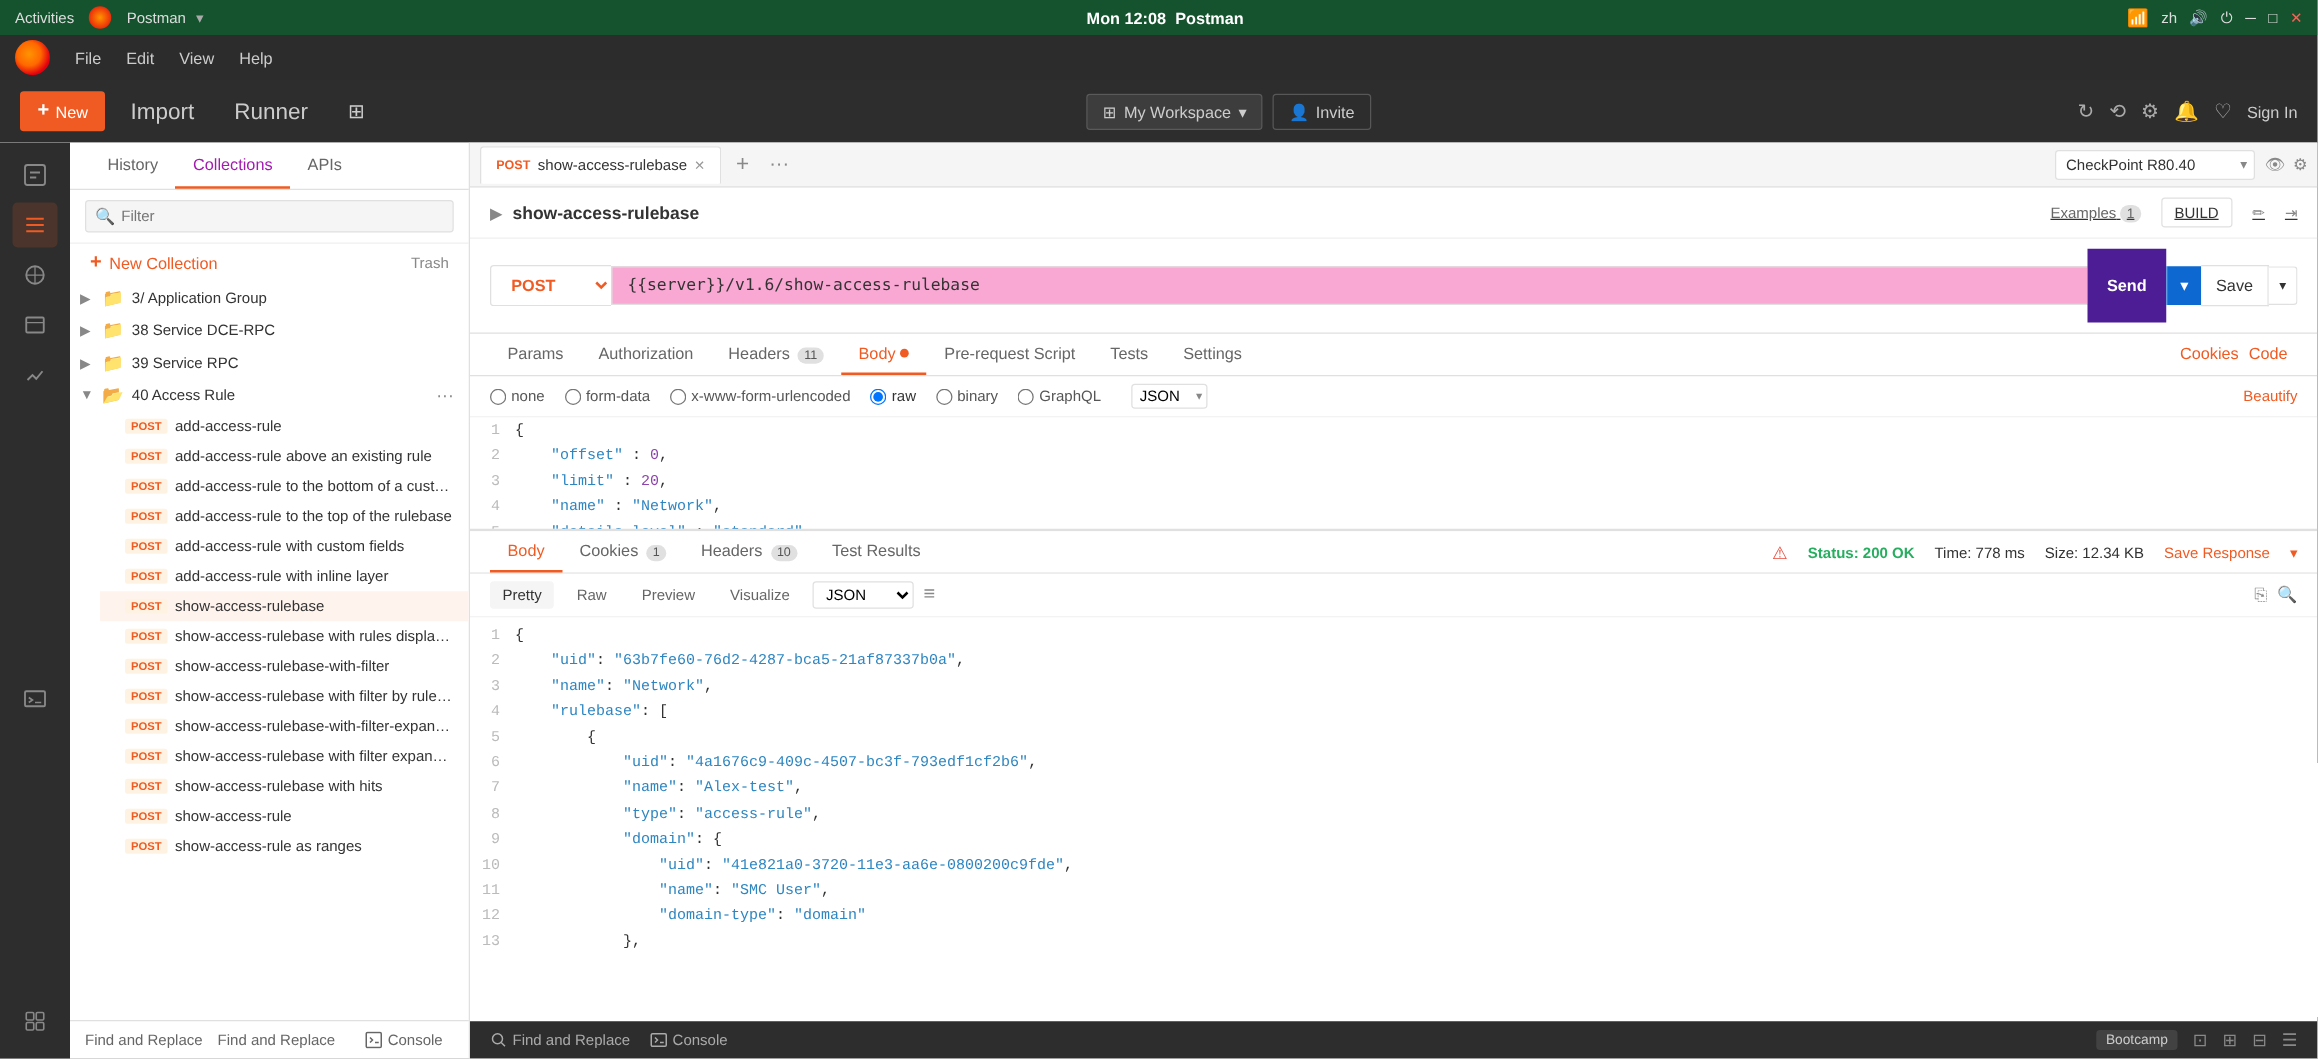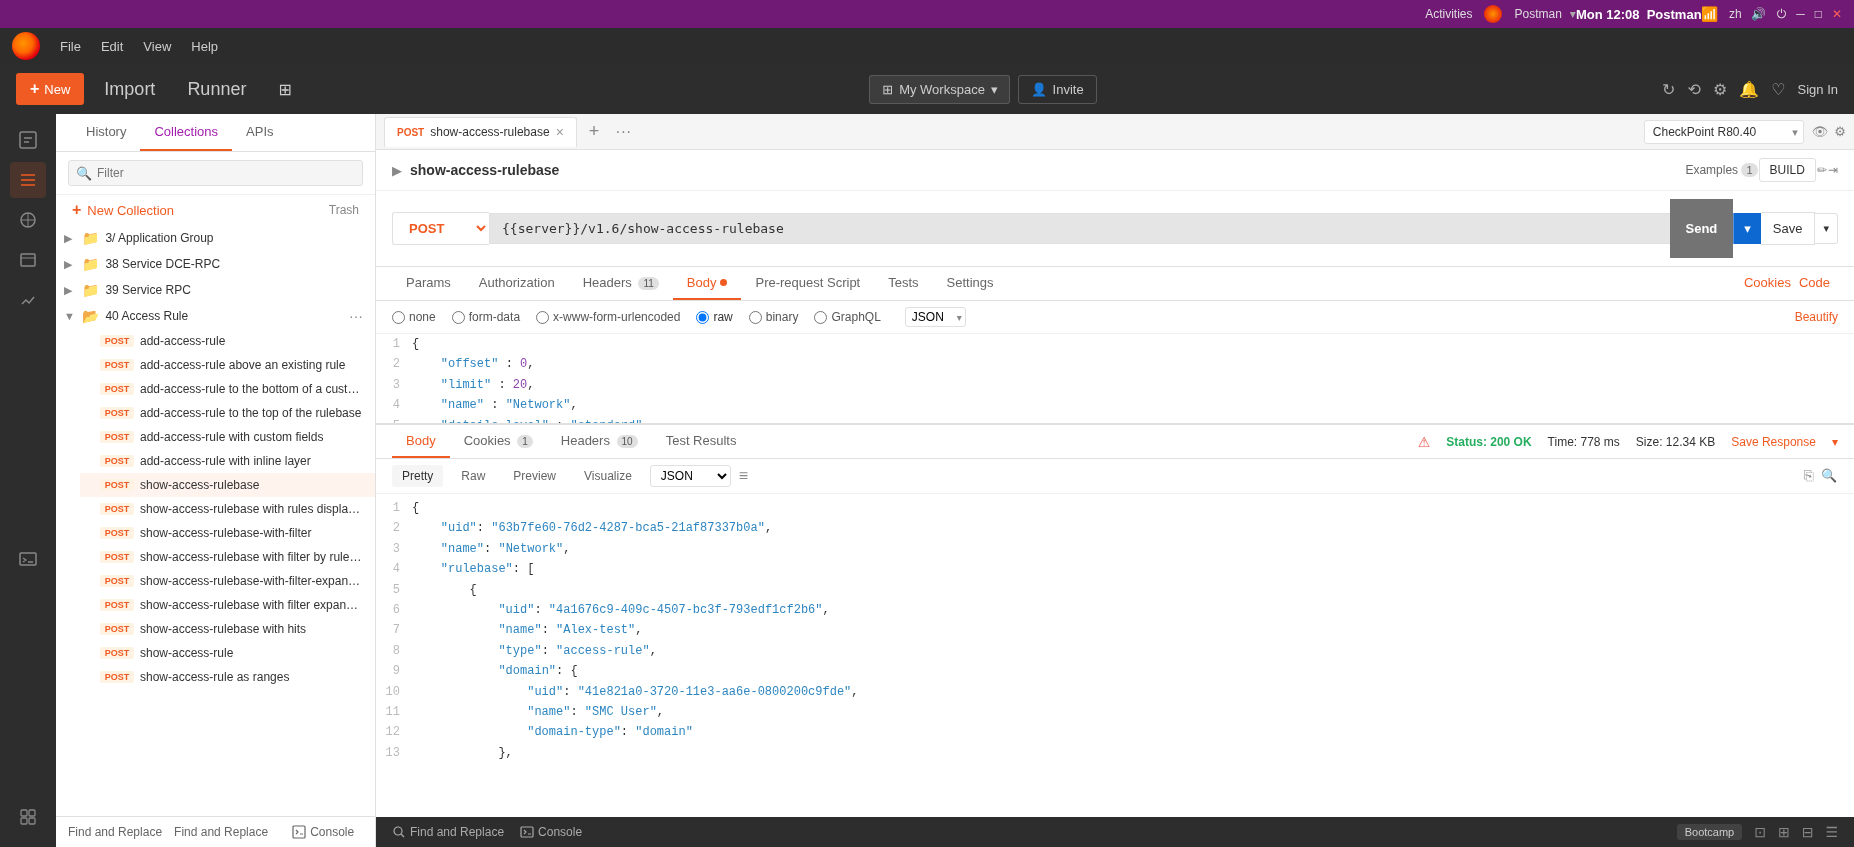--- a/index.html
+++ b/index.html
@@ -1,24 +1,24 @@
 <!DOCTYPE html>
 <html><head>
   <meta charset="utf-8">
   <style>
     * { box-sizing: border-box; margin: 0; padding: 0; }
     body { font-family: -apple-system, BlinkMacSystemFont, 'Segoe UI', sans-serif; font-size: 13px; background: #2d2d2d; color: #333; overflow: hidden; height: 847px; }
 
     
     .os-bar {
-      background: #701a75;
+      background: #14532d;
       height: 28px;
       display: flex;
       align-items: center;
-      justify-content: flex-end;
+      justify-content: space-between;
       padding: 0 12px;
       color: #ddd;
       font-size: 12px;
     }
     .os-bar-left { display: flex; align-items: center; gap: 8px; }
     .os-bar-center { font-weight: 600; font-size: 13px; color: #fff; }
     .os-bar-right { display: flex; align-items: center; gap: 10px; }
 
     
     .app { display: flex; flex-direction: column; height: 819px; background: #fff; }
@@ -286,21 +286,21 @@
     .request-area { padding: 0; }
     .request-title-row {
       padding: 8px 16px;
       display: flex;
       align-items: center;
       gap: 8px;
       border-bottom: 1px solid #f0f0f0;
     }
     .request-chevron { color: #888; cursor: pointer; }
     .request-name { font-size: 14px; font-weight: 600; color: #333; }
-    .request-actions { margin-left: auto; display: flex; align-items: center; gap: 1px; font-size: 12px; }
+    .request-actions { margin-left: auto; display: flex; align-items: center; gap: 16px; font-size: 12px; text-decoration: underline; }
     .examples-btn { color: #666; cursor: pointer; }
     .build-btn {
       border: 1px solid #e0e0e0;
       border-radius: 3px;
       padding: 4px 10px;
       font-size: 12px;
       color: #333;
       cursor: pointer;
       background: #fff;
     }
@@ -319,21 +319,21 @@
       border-radius: 3px 0 0 3px;
       padding: 7px 12px;
       font-size: 13px;
       background: #fff;
       color: #f05b23;
       font-weight: bold;
       cursor: pointer;
       min-width: 80px;
     }
     .send-btn {
-      background: #737373;
+      background: #4c1d95;
       color: #fff;
       border: none;
       padding: 22px 16px;
       font-size: 13px;
       cursor: pointer;
       font-weight: 600;
     }
     .send-dropdown {
       background: #0e68d2;
       color: #fff;
@@ -532,21 +532,21 @@
     }
 
     
     .url-display {
       flex: 1;
       border: 1px solid #e0e0e0;
       border-right: none;
       padding: 7px 12px;
       font-size: 13px;
       font-family: 'Courier New', monospace;
-      background: #e5e5e5;
+      background: #f9a8d4;
       color: #333;
     }
 
     .three-dots { color: #888; cursor: pointer; font-size: 14px; }
   </style>
 </head>
 <body>
 
 <div class="os-bar">
   <div class="os-bar-left">

